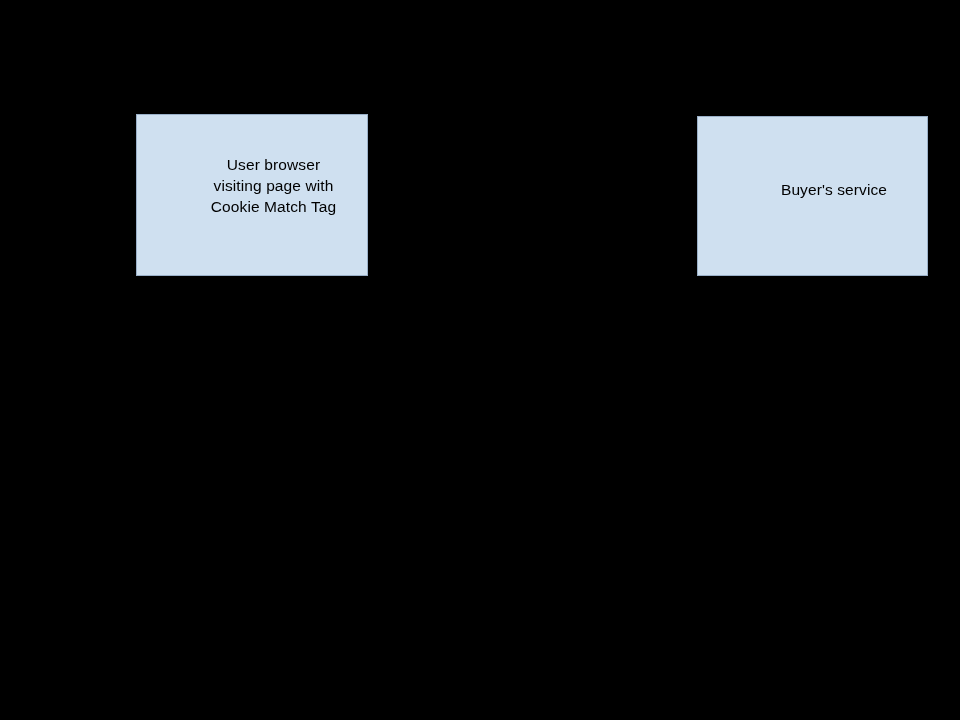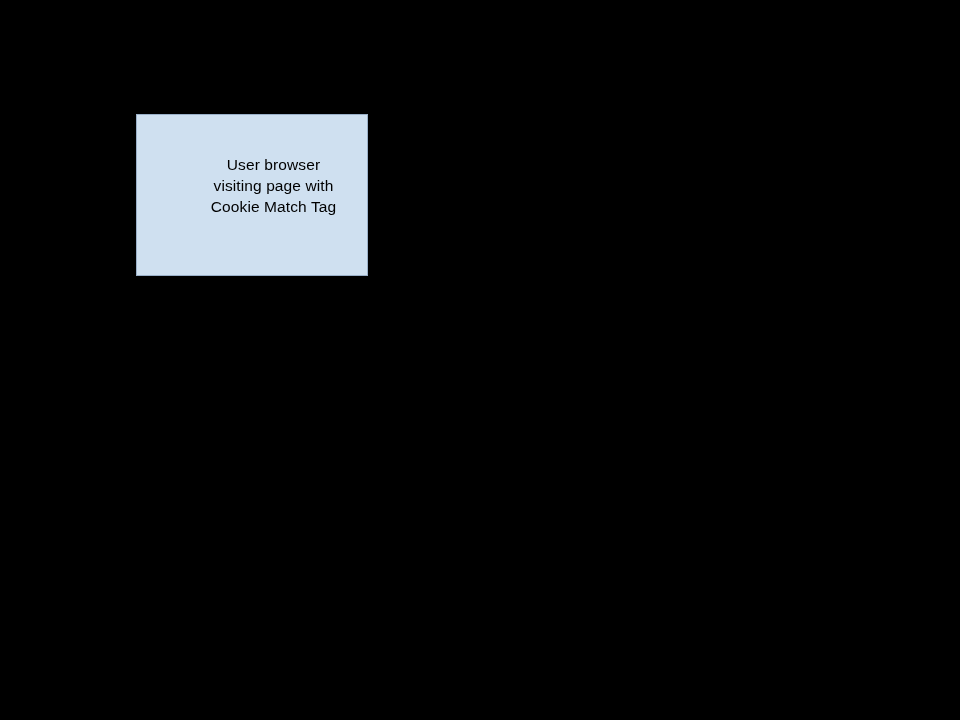--- a/index.html
+++ b/index.html
@@ -76,15 +76,18 @@
 <body>
 
 <div id="diagram-canvas">
 
   <div class="node-box" id="node-user-browser">
     <span class="node-label">User browser
 visiting page with
 Cookie Match Tag</span>
   </div>
 
+  <div class="node-box" id="node-buyer-service">
+    <span class="node-label">Buyer's service</span>
+  </div>
 
 
 </div>
 
 </body></html>

